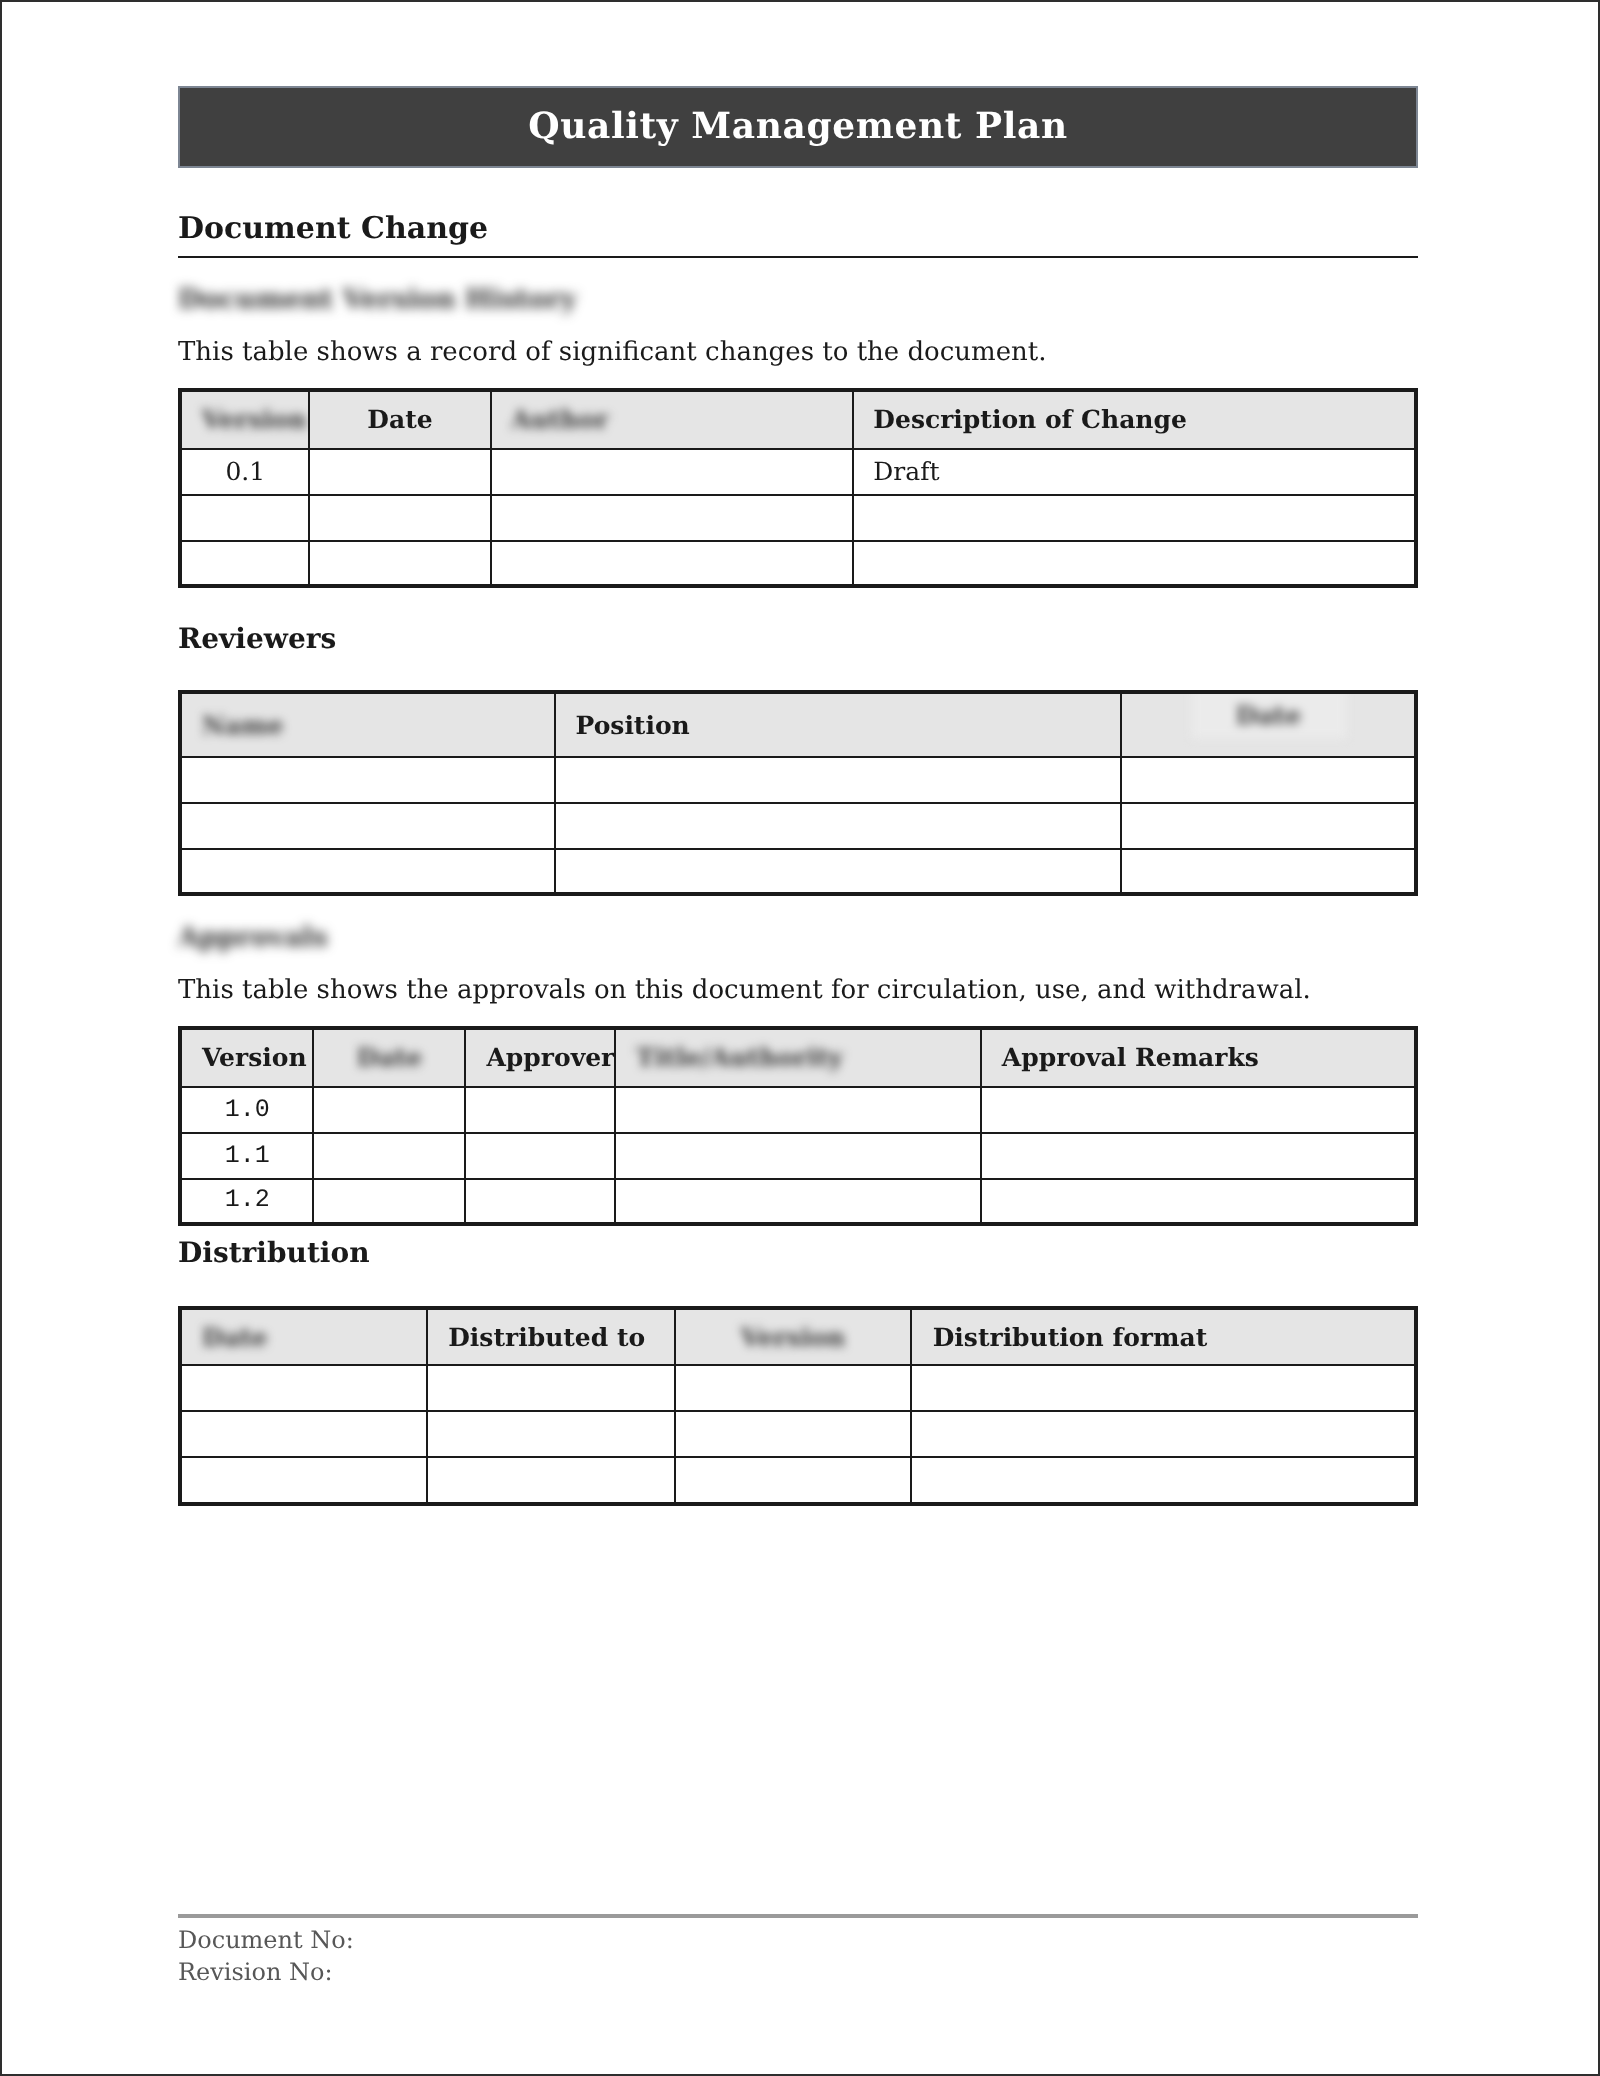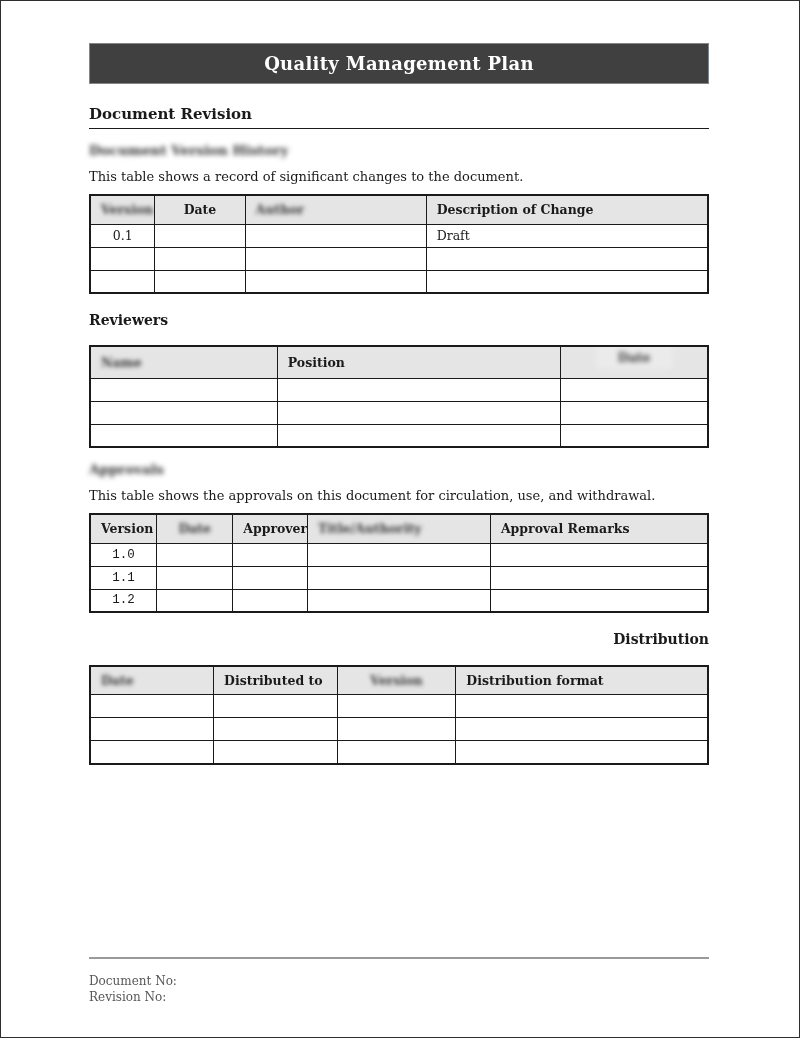--- a/index.html
+++ b/index.html
@@ -81,43 +81,43 @@
   .t-ap th:nth-child(5){width:35.2%;}
   .t-ap td:nth-child(1){text-align:center;font-family:Liberation Mono, monospace;}
 
   .t-ds th:nth-child(1){width:20%;}
   .t-ds th:nth-child(2){width:20%;}
   .t-ds th:nth-child(3){width:19.2%; text-align:center;}
   .t-ds th:nth-child(4){width:40.8%;}
   .t-ds th{height:27px;}
 
   .sec-reviewers { margin-top:18px; }
-  .sec-distribution { margin-top:18px;text-align:right; }
+  .sec-distribution { margin-top:6px; }
   .reviewers-table { margin-top:17px; }
   .distribution-table { margin-top:18px; }
 
   .footer {
     position:absolute; left:88px; top:956px; width:620px;
     border-top:2px solid #9a9a9a;
-    padding-top:15px;
+    padding-top:4px;
     display:flex; justify-content:space-between;
     font-size:12px; color:#575757; line-height:1.32;
   }
   .footer .right { text-align:right; }
 </style>
 </head>
 <body>
 
 <div class="content">
 
   <div class="banner">
     <span>Quality Management Plan</span>
   </div>
 
-  <div class="h-main">Document Revision</div>
+  <div class="h-main">Document Change</div>
 
   <div class="h-blur">Document Version History</div>
 
   <p class="intro">This table shows a record of significant changes to the document.</p>
 
   <table class="t-vh">
     <thead>
         <tr>
           <th><span class="blur-label">Version</span></th>
           <th><span>Date</span></th>

